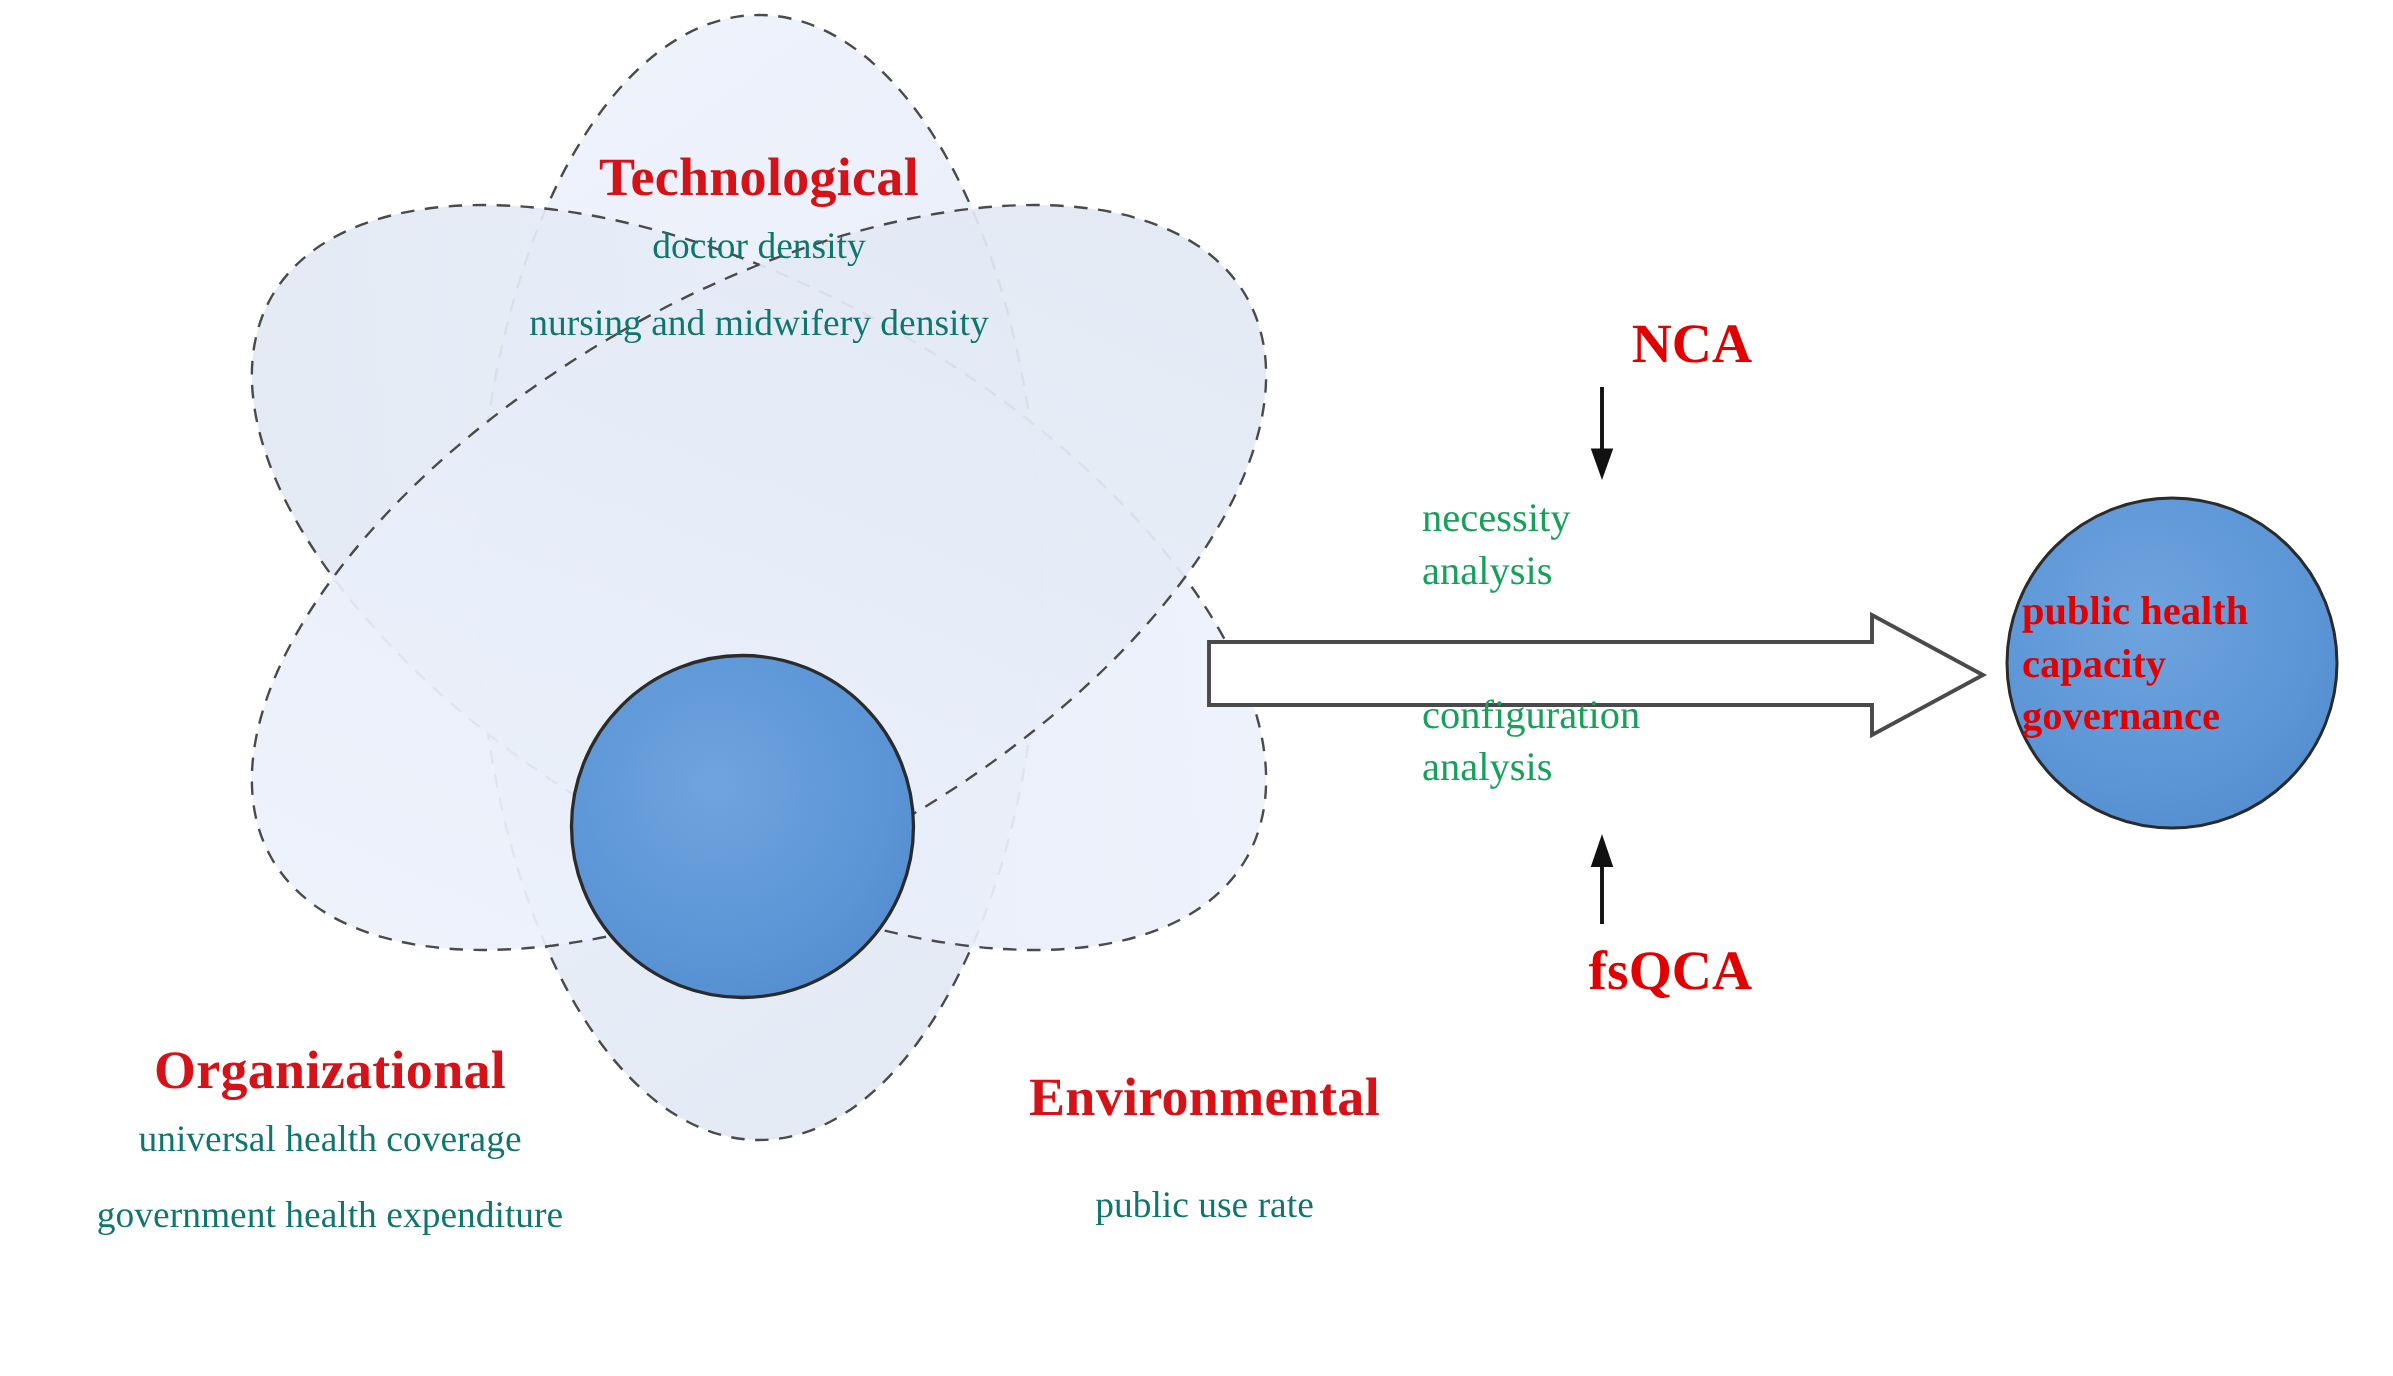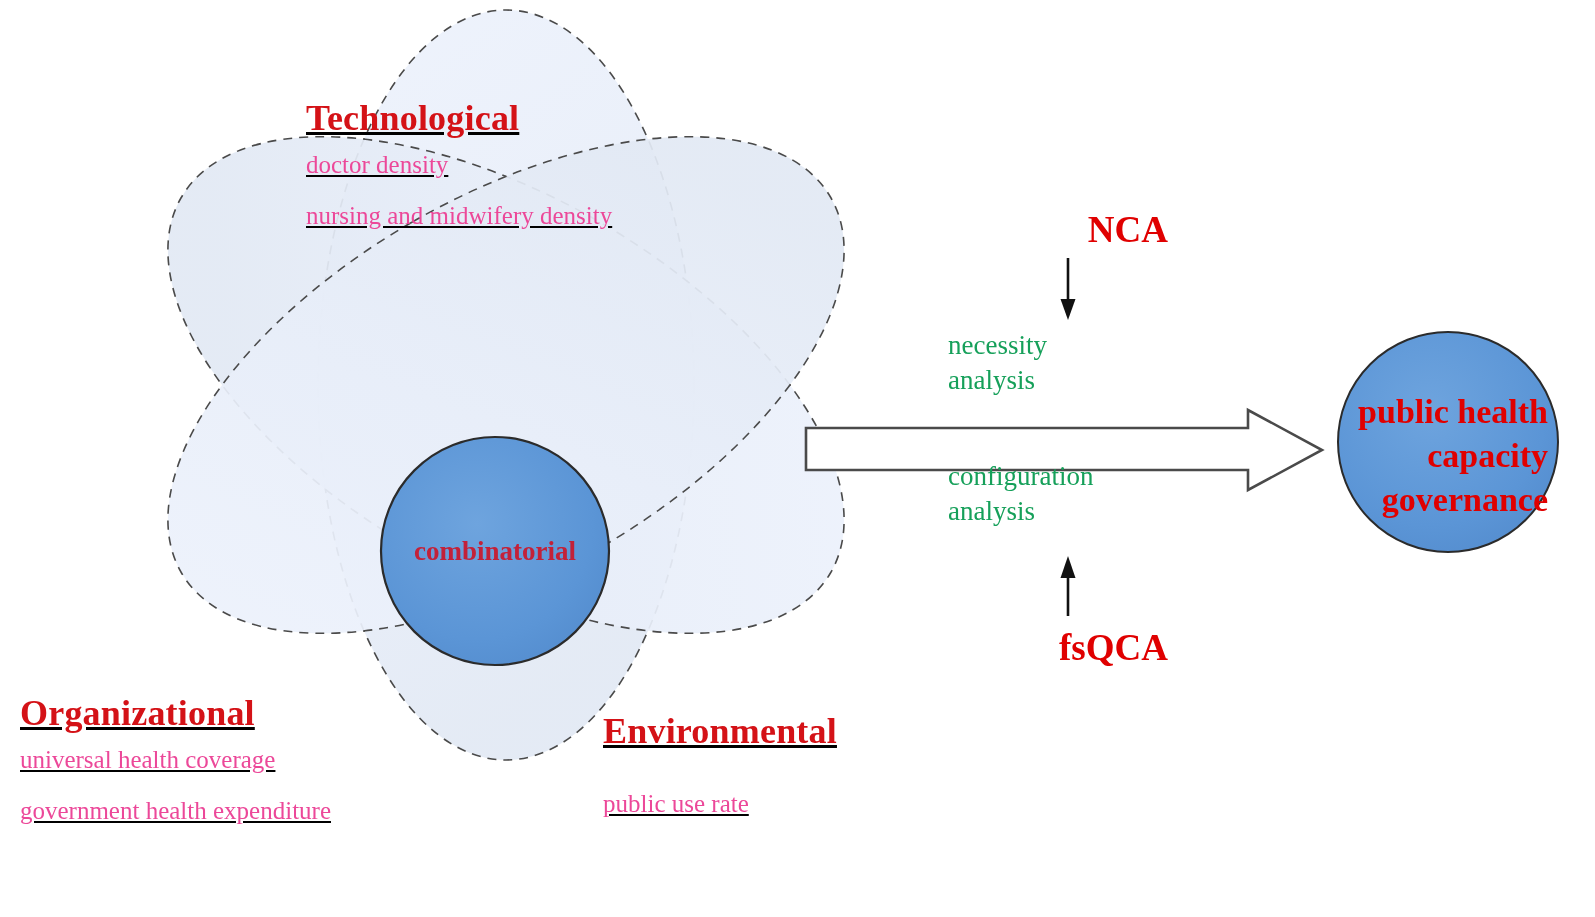--- a/index.html
+++ b/index.html
@@ -24,37 +24,36 @@
     position: absolute;
     left: 0;
     top: 0;
     width: 1595px;
     height: 917px;
   }
 
   
   .label-group {
     position: absolute;
-    text-align: left;
+    text-align: center;
     line-height: 1.0;
     white-space: nowrap;
-    text-decoration: underline;
   }
   .cat-title {
     font-family: "Liberation Serif", "DejaVu Serif", serif;
     font-weight: bold;
     font-size: 36px;
     color: #d41217;
     letter-spacing: 0.2px;
   }
   .cat-item {
     font-family: "Liberation Serif", "DejaVu Serif", serif;
     font-weight: normal;
     font-size: 25px;
-    color: #ec4899;
+    color: #0f766e;
   }
   .cat-item sub {
     font-size: 0.64em;
     vertical-align: baseline;
     position: relative;
     top: 0.26em;
   }
   .gap-1 { height: 16px; }
   .gap-2 { height: 26px; }
 
@@ -86,23 +85,23 @@
     color: #16a05a;
     line-height: 1.30;
     white-space: nowrap;
   }
 
   
   .outcome-text {
     position: absolute;
     font-family: "Liberation Serif", "DejaVu Serif", serif;
     font-weight: bold;
-    font-size: 34px;
+    font-size: 27px;
     color: #e00000;
-    text-align: right;
+    text-align: left;
     line-height: 1.30;
     white-space: nowrap;
   }
 </style>
 </head>
 <body>
 
 <div id="canvas">
 
   <svg id="venn-svg" viewBox="0 0 1595 917">
@@ -166,21 +165,20 @@
     <div class="cat-item">government health expenditure</div>
   </div>
 
   <div class="label-group" style="left: 603px; top: 713px; width: 400px;">
     <div class="cat-title">Environmental</div>
     <div class="gap-1"></div>
     <div class="gap-2"></div>
     <div class="cat-item">public use rate</div>
   </div>
 
-  <div class="core-label" style="left: 345px; top: 536px; width: 300px;">combinatorial</div>
 
   <div class="method-word" style="left: 968px; top: 208px; width: 200px;">NCA</div>
 
   <div class="method-phrase" style="left: 948px; top: 328px; width: 240px;">
     <div>necessity</div>
     <div>analysis</div>
   </div>
 
   <div class="method-phrase" style="left: 948px; top: 459px; width: 240px;">
     <div>configuration</div>

